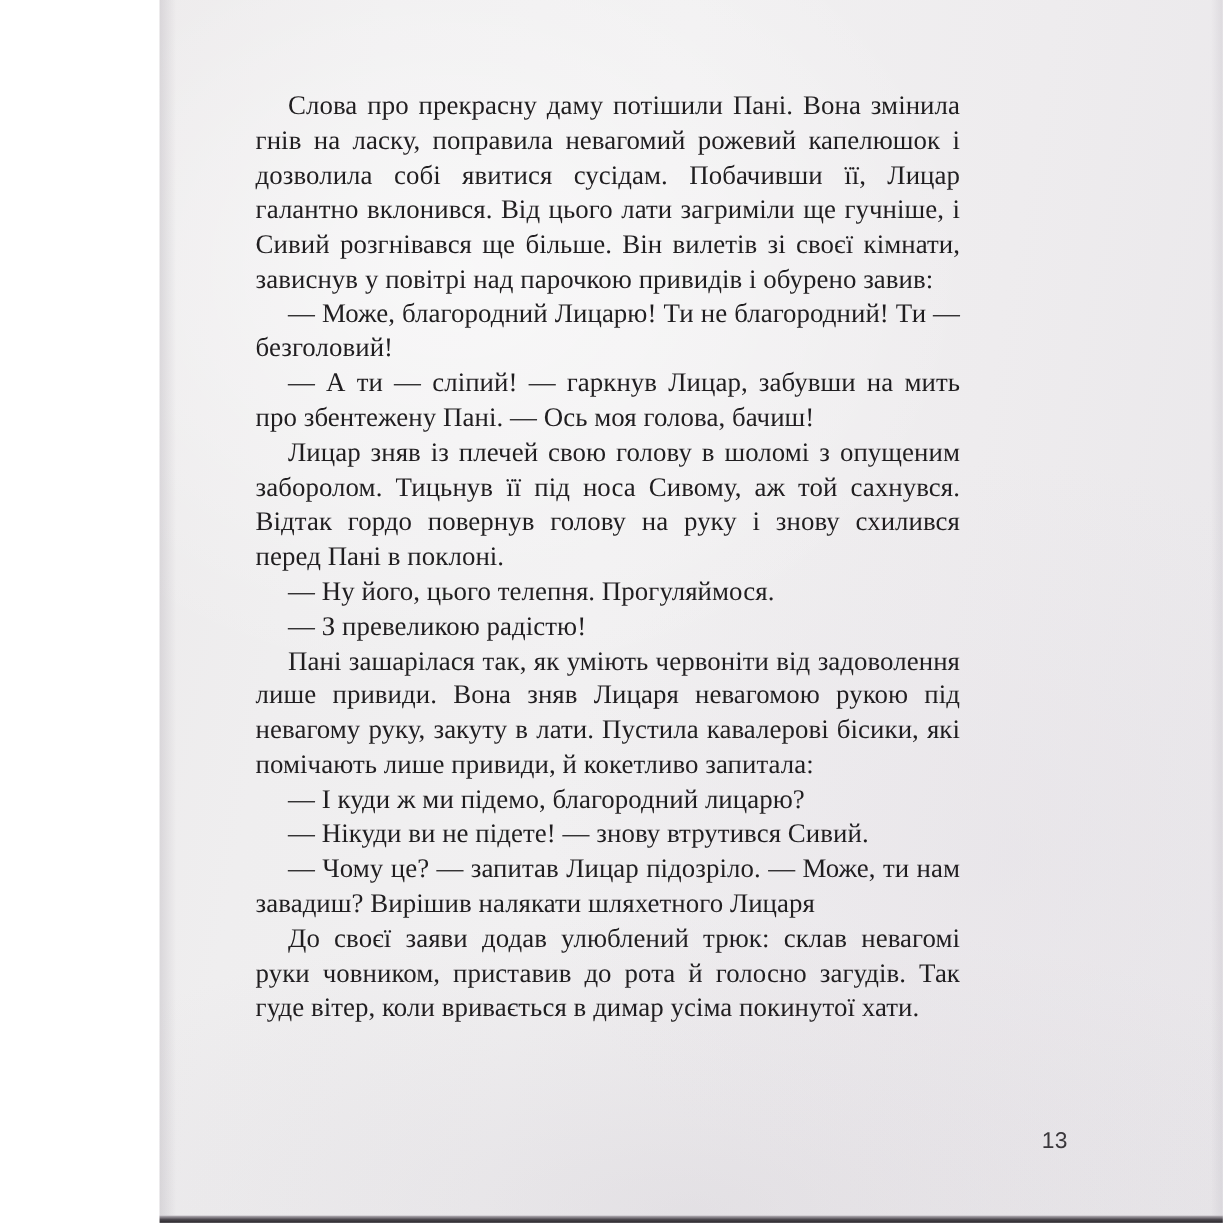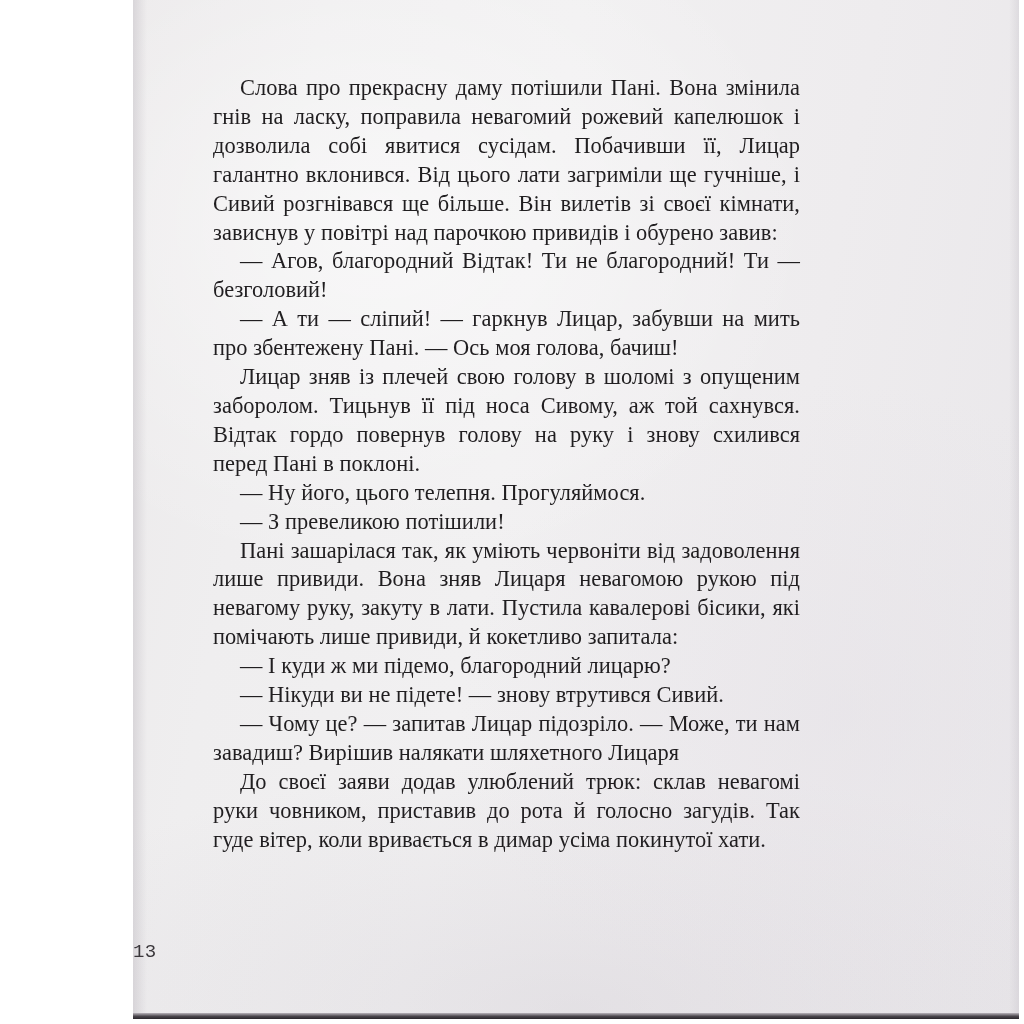--- a/index.html
+++ b/index.html
@@ -110,45 +110,45 @@
   .para.dialogue {
     text-indent: 27px;
   }
 
   
   .folio {
     position: absolute;
     left: 0;
     top: 941px;
     width: 757px;
-    text-align: left;
+    text-align: right;
     font-size: 19px;
     color: #3a373b;
     letter-spacing: 0.4px;
-    font-family: Liberation Mono, monospace;
+    font-family: Liberation Sans, sans-serif;
   }
 </style>
 </head>
 <body>
 
 <div class="scene">
 
   <div class="page">
 
     <div class="page-gutter-shade"></div>
     <div class="page-right-shade"></div>
 
     <div class="textblock">
 
       <p class="para last-line-left">Слова про прекрасну даму потішили Пані. Вона змінила гнів на ласку, поправила невагомий рожевий капелюшок і дозволила собі явитися сусідам. Побачивши її, Лицар галантно вклонився. Від цього лати загриміли ще гучніше, і Сивий розгнівався ще більше. Він вилетів зі своєї кімнати, зависнув у повітрі над парочкою привидів і обурено завив:</p>
-      <p class="para dialogue last-line-left">— Агов, благородний Відтак! Ти не благородний! Ти — безголовий!</p>
+      <p class="para dialogue last-line-left">— Може, благородний Лицарю! Ти не благородний! Ти — безголовий!</p>
       <p class="para dialogue last-line-left">— А ти — сліпий! — гаркнув Лицар, забувши на мить про збентежену Пані. — Ось моя голова, бачиш!</p>
       <p class="para last-line-left">Лицар зняв із плечей свою голову в шоломі з опущеним заборолом. Тицьнув її під носа Сивому, аж той сахнувся. Відтак гордо повернув голову на руку і знову схилився перед Пані в поклоні.</p>
       <p class="para dialogue last-line-left">— Ну його, цього телепня. Прогуляймося.</p>
-      <p class="para dialogue last-line-left">— З превеликою потішили!</p>
+      <p class="para dialogue last-line-left">— З превеликою радістю!</p>
       <p class="para last-line-left">Пані зашарілася так, як уміють червоніти від задоволення лише привиди. Вона зняв Лицаря невагомою рукою під невагому руку, закуту в лати. Пустила кавалерові бісики, які помічають лише привиди, й кокетливо запитала:</p>
       <p class="para dialogue last-line-left">— І куди ж ми підемо, благородний лицарю?</p>
       <p class="para dialogue last-line-left">— Нікуди ви не підете! — знову втрутився Сивий.</p>
       <p class="para dialogue last-line-left">— Чому це? — запитав Лицар підозріло. — Може, ти нам завадиш? Вирішив налякати шляхетного Лицаря</p>
       <p class="para last-line-left">До своєї заяви додав улюблений трюк: склав невагомі руки човником, приставив до рота й голосно загудів. Так гуде вітер, коли вривається в димар усіма покинутої хати.</p>
 
     </div>
 
     <div class="folio">13</div>
 

